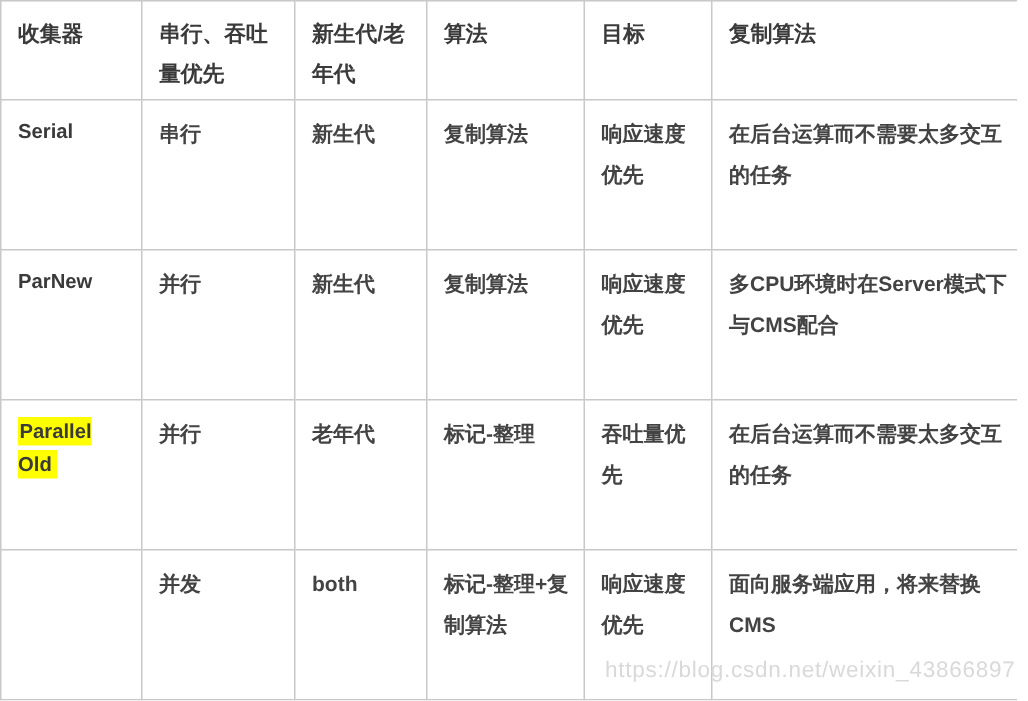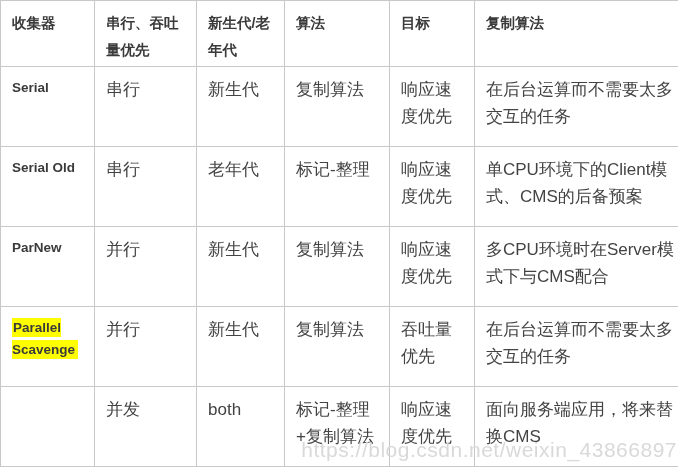--- a/index.html
+++ b/index.html
@@ -24,25 +24,26 @@
   table.gc-table {
     border-collapse: collapse;
     table-layout: fixed;
     width: 685px; height: 467px;
   }
   .gc-table th, .gc-table td {
     border: 1px solid var(--border);
     vertical-align: top;
     text-align: left;
     padding: 9px 8px 2px 11px;
-    font-size: 17px;
+    font-size: 14px;
     line-height: 27px;
     color: var(--body-text);
     overflow: hidden;
     word-break: break-word;
+    font-weight: bold;
   }
   .gc-table th {
     font-weight: bold;
     color: var(--header-text);
     font-size: 14.5px;
   }
   .gc-table td.col-collector {
     font-weight: bold;
     color: var(--header-text);
     font-size: 13.5px;
@@ -60,21 +61,21 @@
   tr.r-1 { height: 58px; }
   tr.r-2 { height: 56px; padding-left: 40px; }
   tr.r-3 { height: 59px; }
   tr.r-4 { height: 55px; }
   tr.r-5 { height: 58px; }
   tr.r-6 { height: 62px; }
   .watermark {
     position: absolute;
     right: 1px;
     top: 438px;
-    font-size: 21px;
+    font-size: 15px;
     color: var(--watermark-text);
     letter-spacing: 0.5px;
     white-space: nowrap;
     pointer-events: none;
   }
 </style>
 </head>
 <body>
 
 <div class="page">
@@ -99,41 +100,33 @@
     </thead>
     <tbody>
       <tr class="r-0">
         <td class="col-collector">Serial</td>
         <td>串行</td>
         <td>新生代</td>
         <td>复制算法</td>
         <td>响应速度优先</td>
         <td>在后台运算而不需要太多交互的任务</td>
       </tr>
-      <tr class="r-1">
-        <td class="col-collector">Serial Old</td>
-        <td>串行</td>
-        <td>老年代</td>
-        <td>标记-整理</td>
-        <td>响应速度优先</td>
-        <td>单CPU环境下的Client模式、CMS的后备预案</td>
-      </tr>
       <tr class="r-2">
         <td class="col-collector">ParNew</td>
         <td>并行</td>
         <td>新生代</td>
         <td>复制算法</td>
         <td>响应速度优先</td>
         <td>多CPU环境时在Server模式下与CMS配合</td>
       </tr>
-      <tr class="r-3">
-        <td class="col-collector"><mark class="hl">Parallel Scavenge</mark></td>
+      <tr class="r-4">
+        <td class="col-collector"><mark class="hl">Parallel Old</mark></td>
         <td>并行</td>
-        <td>新生代</td>
-        <td>复制算法</td>
+        <td>老年代</td>
+        <td>标记-整理</td>
         <td>吞吐量优先</td>
         <td>在后台运算而不需要太多交互的任务</td>
       </tr>
       <tr class="r-6">
         <td class="col-collector"></td>
         <td>并发</td>
         <td>both</td>
         <td>标记-整理+复制算法</td>
         <td>响应速度优先</td>
         <td>面向服务端应用，将来替换CMS</td>

